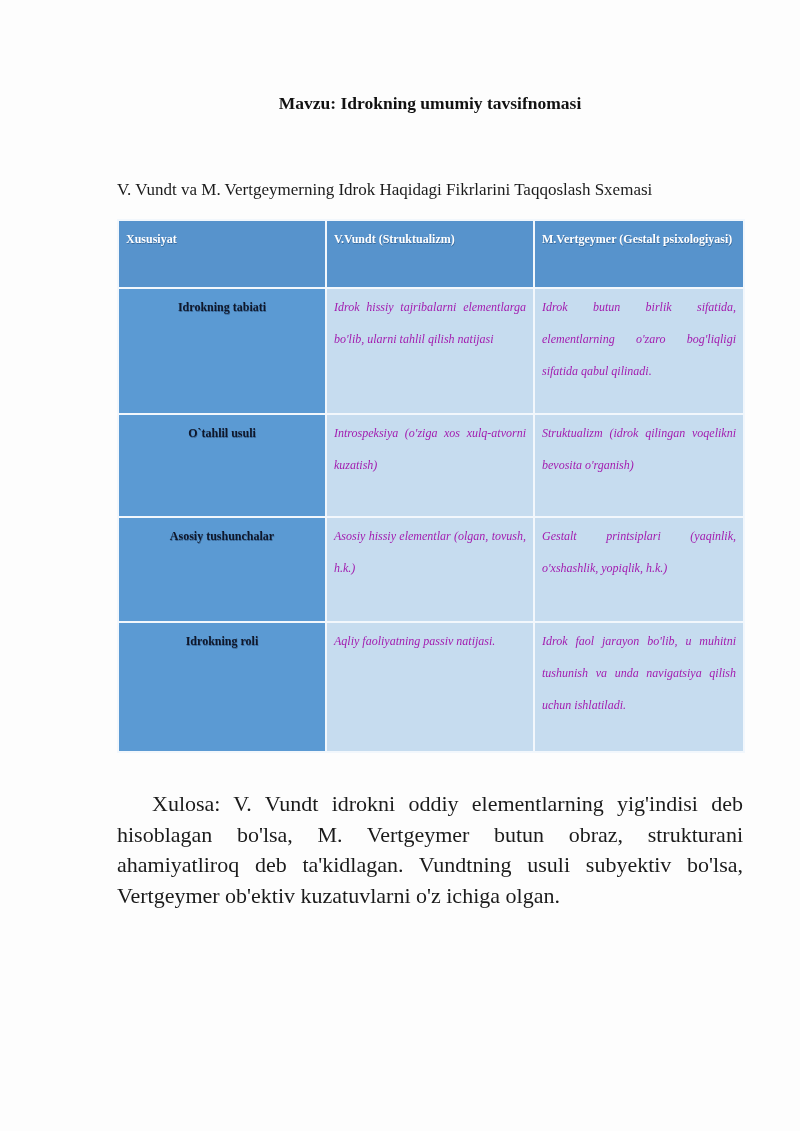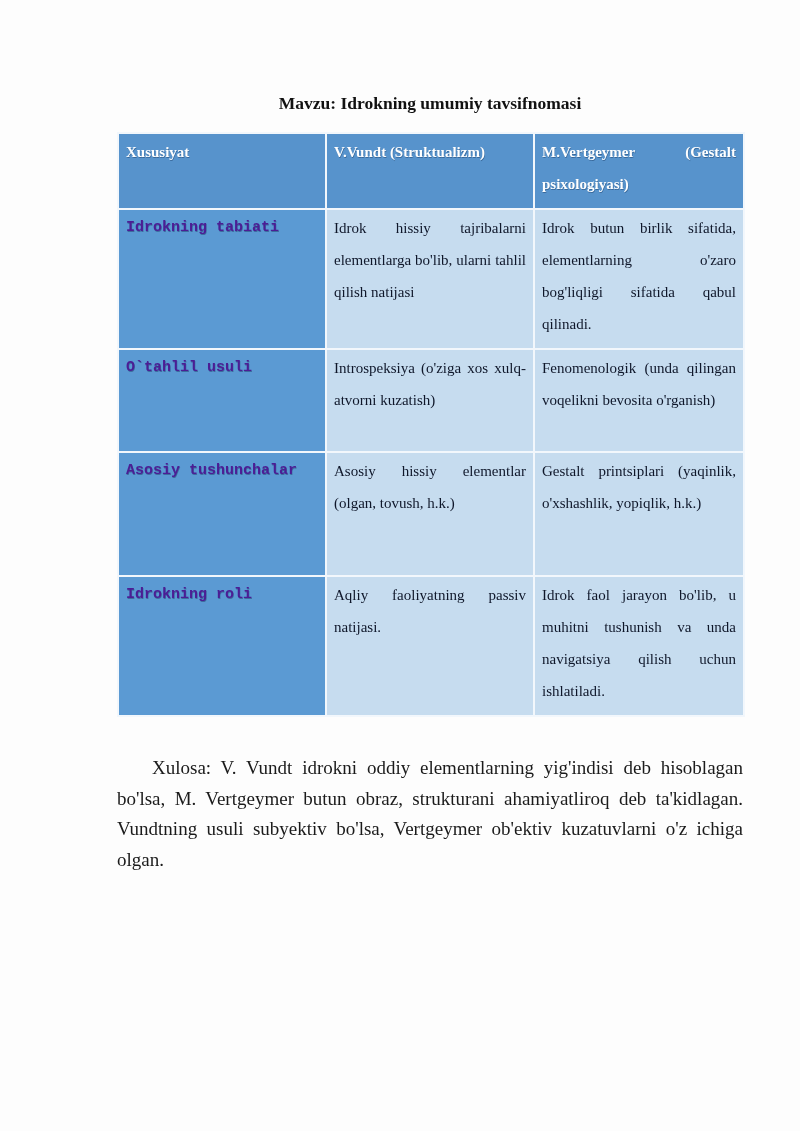--- a/index.html
+++ b/index.html
@@ -39,72 +39,73 @@
     table-layout: fixed;
     border-collapse: collapse;
   }
   table.cmp col.c1 { width: 208px; }
   table.cmp col.c2 { width: 208px; }
   table.cmp col.c3 { width: 210px; }
   table.cmp th, table.cmp td {
     border: 2px solid #f2f7fc;
     vertical-align: top;
     padding: 2px 7px 8px 7px;
-    font-size: 15px;
+    font-size: 12px;
     line-height: 32px;
     text-align: justify;
     overflow: hidden;
     margin-left: 25px;
   }
   table.cmp th {
     background: #5793cc;
     color: #ffffff;
     font-weight: bold;
     text-shadow: 0.5px 0.5px 0 rgba(23, 54, 93, 0.45);
   }
   table.cmp td.feature {
     background: #5b9ad3;
-    color: #4c1d95;
+    color: #0f172a;
     font-weight: bold;
-    text-align: left;
+    text-align: center;
     text-shadow: 0.5px 0.5px 0 rgba(23, 54, 93, 0.45);
-    font-family: Liberation Mono, monospace;
   }
   table.cmp td.body-cell {
     background: #c6dcef;
-    color: #0f172a;
+    color: #a21caf;
+    font-style: italic;
   }
   tr.hdr    { height: 68px;  }
   tr.row-0  { height: 126px; }
   tr.row-1  { height: 103px; }
-  tr.row-2  { height: 124px;  }
+  tr.row-2  { height: 105px;  }
   tr.row-3  { height: 130px; }
   tr.row-4  { height: 98px;  }
   .conclusion {
     margin: 36px 0 8px 0;
-    font-size: 19px;
+    font-size: 22px;
     line-height: 30.5px;
     text-align: justify;
     text-indent: 35px;
   }
   .additional {
     margin: 64px 0 0 0;
     font-size: 17px;
     line-height: 30px;
     text-align: left;
     text-indent: 35px;
   }
 </style>
 </head>
 <body>
 
 <div class="page">
 
   <h1 class="doc-title">Mavzu: Idrokning umumiy tavsifnomasi</h1>
 
+  <p class="table-caption">V. Vundt va M. Vertgeymerning Idrok Haqidagi Fikrlarini Taqqoslash Sxemasi</p>
 
   <table class="cmp">
     <colgroup>
       <col class="c1">
         <col class="c2">
         <col class="c3">
     </colgroup>
     <thead>
       <tr class="hdr">
         <th>Xususiyat</th>
@@ -114,21 +115,21 @@
     </thead>
     <tbody>
       <tr class="row-0">
         <td class="feature">Idrokning tabiati</td>
         <td class="body-cell">Idrok hissiy tajribalarni elementlarga bo'lib, ularni tahlil qilish natijasi</td>
         <td class="body-cell">Idrok butun birlik sifatida, elementlarning o'zaro bog'liqligi sifatida qabul qilinadi.</td>
       </tr>
       <tr class="row-1">
         <td class="feature">O`tahlil usuli</td>
         <td class="body-cell">Introspeksiya (o'ziga xos xulq-atvorni kuzatish)</td>
-        <td class="body-cell">Fenomenologik (unda qilingan voqelikni bevosita o'rganish)</td>
+        <td class="body-cell">Struktualizm (idrok qilingan voqelikni bevosita o'rganish)</td>
       </tr>
       <tr class="row-2">
         <td class="feature">Asosiy tushunchalar</td>
         <td class="body-cell">Asosiy hissiy elementlar (olgan, tovush, h.k.)</td>
         <td class="body-cell">Gestalt printsiplari (yaqinlik, o'xshashlik, yopiqlik, h.k.)</td>
       </tr>
       <tr class="row-3">
         <td class="feature">Idrokning roli</td>
         <td class="body-cell">Aqliy faoliyatning passiv natijasi.</td>
         <td class="body-cell">Idrok faol jarayon bo'lib, u muhitni tushunish va unda navigatsiya qilish uchun ishlatiladi.</td>

